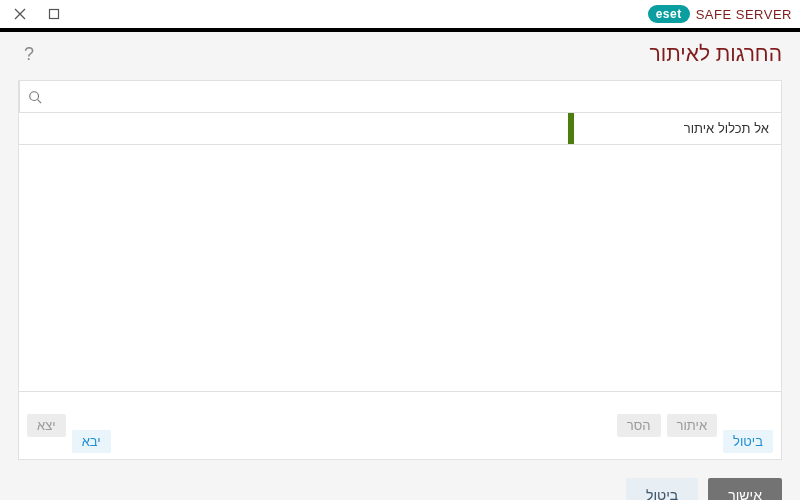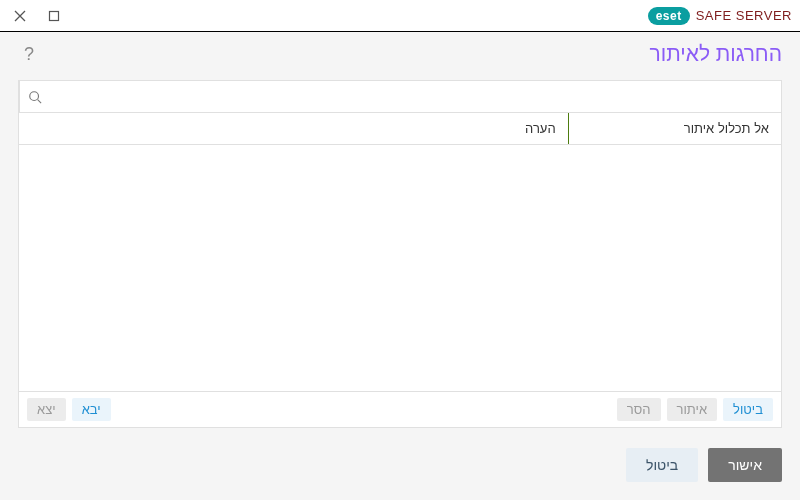--- a/index.html
+++ b/index.html
@@ -14,21 +14,21 @@
   }
 
   
   .titlebar {
     height: 32px;
     display: flex;
     align-items: center;
     justify-content: space-between;
     flex-direction: row-reverse; 
     padding: 0 8px 0 12px;
-    border-bottom: 1px solid #000000;
+    border-bottom: 4px solid #000000;
     background: #fff;
   }
   .window-controls {
     display: flex;
     gap: 18px;
     align-items: center;
     direction: ltr;
   }
   .win-btn {
     width: 16px; height: 16px;
@@ -71,21 +71,21 @@
   
   .header-row {
     display: flex;
     flex-direction: row;
     align-items: center;
     padding: 10px 18px 14px 18px;
     gap: 8px;
   }
   .page-title {
     font-size: 21px;
-    color: #8b5cf6;
+    color: #7f1d1d;
     font-weight: 400;
     flex: 1;
     text-align: right;
   }
   .help-btn {
     width: 22px; height: 22px;
     display: flex; align-items: center; justify-content: center;
     color: #888;
     font-size: 18px;
     cursor: pointer;
@@ -129,21 +129,21 @@
     height: 32px;
     border-bottom: 1px solid #e0e0e0;
     font-size: 13px;
     color: #333;
   }
   .col {
     display: flex; align-items: center;
     padding: 0 12px;
   }
   .col.criteria { flex: 0 0 46%; border-left: 1px solid #e0e0e0; justify-content: flex-start; }
-  .col.exclude  { flex: 0 0 28%; border-left: 1px solid #4d7c0f; justify-content: flex-start; }
+  .col.exclude  { flex: 0 0 28%; border-left: 6px solid #4d7c0f; justify-content: flex-start; }
   .col.comment  { flex: 1; justify-content: flex-start; }
 
   .table-body {
     height: 246px;
     background: #fff;
   }
 
   .actions-row {
     display: flex;
     flex-direction: row;
@@ -157,20 +157,21 @@
   .chip {
     padding: 4px 10px;
     border-radius: 2px;
     font-size: 13px;
     cursor: pointer;
     user-select: none;
   }
   .chip.primary {
     color: #1f8fd3;
     background: #eaf4fb;
+    margin-top: 32px;
   }
   .chip.disabled {
     color: #9a9a9a;
     background: #ececec;
     cursor: default;
   }
 
   
   .footer {
     display: flex;
@@ -230,21 +231,20 @@
         <div class="search-icon-cell">
           <svg viewBox="0 0 16 16" fill="none">
               <circle cx="7" cy="7" r="5" stroke-width="1.3"></circle>
               <path d="M11 11 L15 15" stroke-width="1.3"></path>
             </svg>
         </div>
       </div>
 
       <div class="col-headers">
         <div class="col exclude">אל תכלול איתור</div>
-        <div class="col comment">הערה</div>
       </div>
 
       <div class="table-body"></div>
 
       <div class="actions-row">
         <span class="chip primary">ביטול</span>
         <span class="chip disabled">איתור</span>
         <span class="chip disabled">הסר</span>
         <span class="spacer"></span>
         <span class="chip primary">יבא</span>

